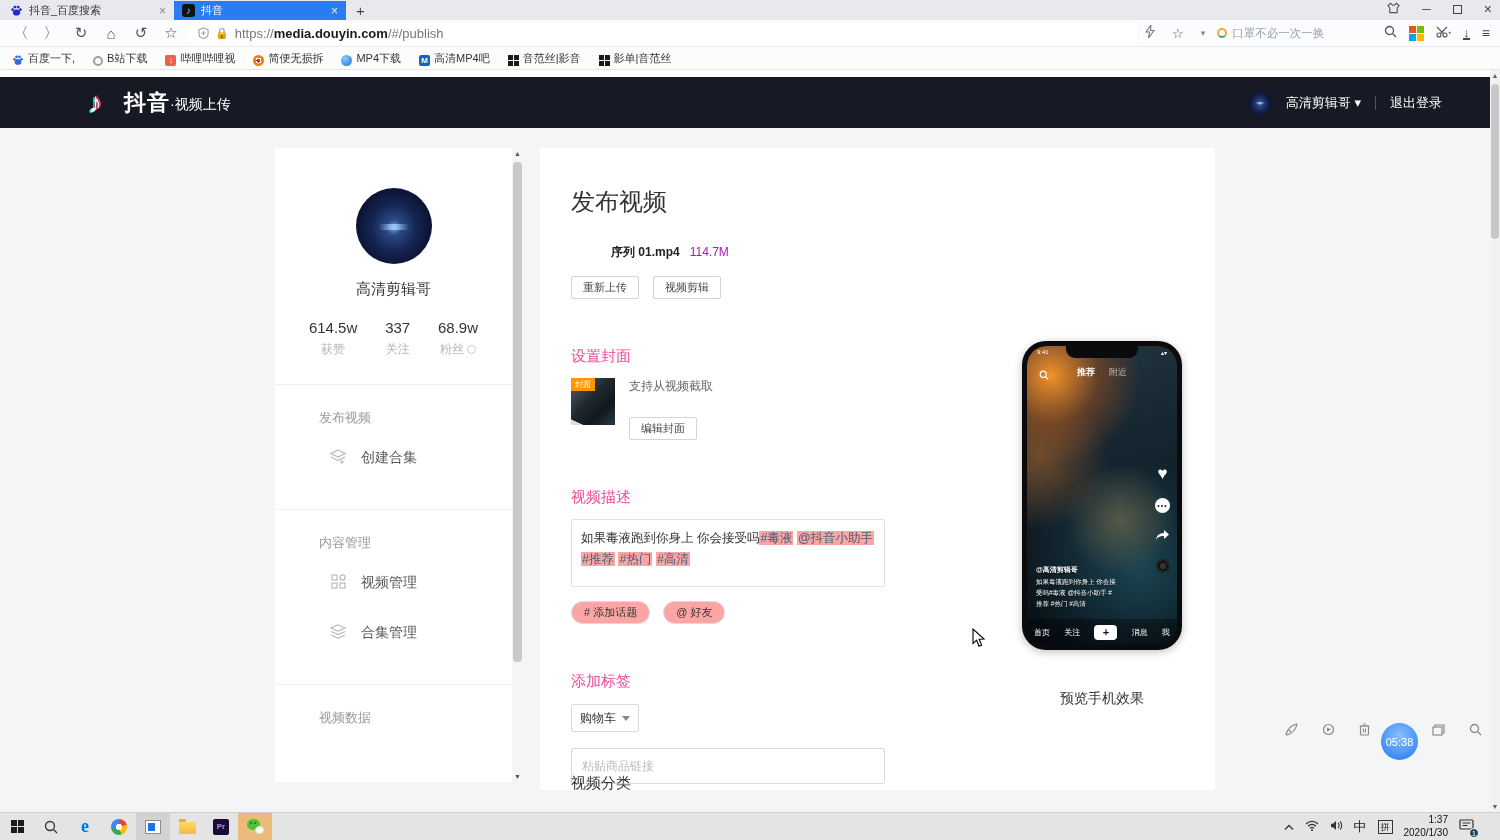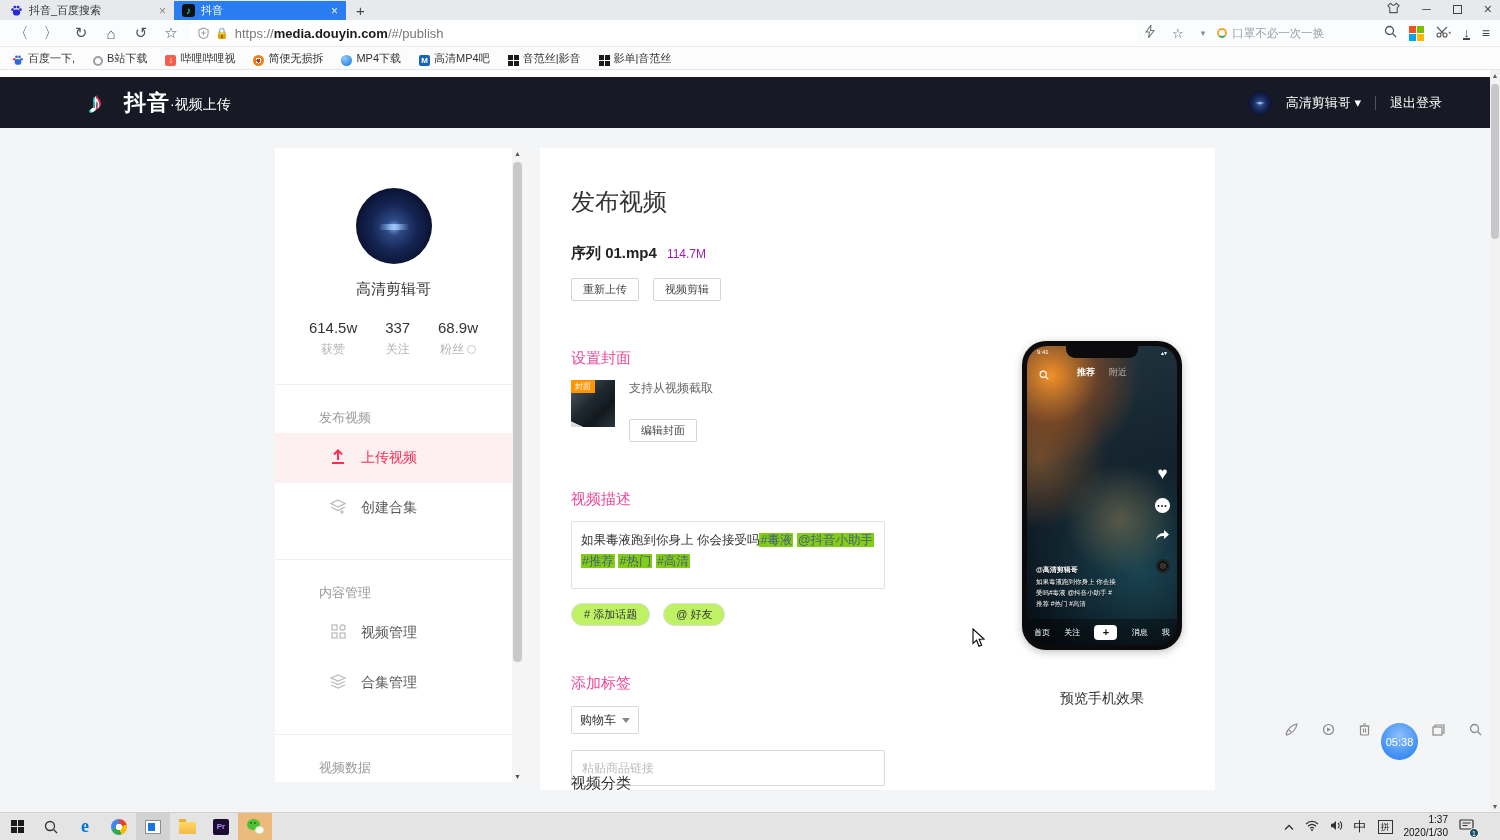--- a/index.html
+++ b/index.html
@@ -80,36 +80,36 @@
   .sb-item { display:flex; align-items:center; gap:14px; height:50px; padding-left:54px; font-size:14px; color:#595959; }
   .sb-item .ic { width:18px; text-align:center; color:#b9b9b9; }
   .sb-item.active { background:#fdf0f0; color:#fe2c55; }
   .sb-item.active .ic { color:#fe2c55; }
 
   
   .main-card { position:absolute; left:540px; top:20px; width:675px; height:642px; background:#fff; overflow:hidden; }
   .form-col { position:absolute; left:31px; top:0; width:380px; }
   .page-title { font-size:24px; color:#333; font-weight:500; margin-top:38px; }
   .file-row { margin-top:26px; display:flex; align-items:baseline; gap:10px; }
-  .file-name { font-size:15px; font-weight:bold; color:#222; }
+  .file-name { font-size:12px; font-weight:bold; color:#222;margin-left:40px; }
   .file-size { font-size:12px; color:#a21caf; }
   .btn-row { margin-top:15px; display:flex; gap:14px; }
   .btn { border:1px solid #d4d4d4; background:#fff; border-radius:2px; font-size:11px; color:#444; padding:3px 11px; }
   .sec-h { font-size:15px; color:#ec4899; margin-top:48px; }
   .cover-row { margin-top:12px; display:flex; gap:14px; }
   .cover-thumb { position:relative; width:44px; height:47px; background:
       linear-gradient(25deg, rgba(240,240,250,.9) 0 8%, transparent 9%),
       linear-gradient(135deg,#55616d 0%,#20282f 45%,#11181d 70%,#2c3941 100%); }
   .cover-badge { position:absolute; top:0; left:0; background:#ff9502; color:#fff; font-size:8px; padding:1px 4px; }
   .cover-hint { font-size:12px; color:#666; }
   .cover-right .btn { margin-top:22px; }
   .desc-box { margin-top:12px; width:314px; height:68px; border:1px solid #e2e2e2; border-radius:2px; padding:8px 9px; font-size:12.5px; color:#333; line-height:1.65; }
-  .hl { background:#84cc16; color:#43607c; padding:0 1px; }
+  .hl { background:#fca5a5; color:#43607c; padding:0 1px; }
   .pill-row { margin-top:14px; display:flex; gap:13px; }
-  .pill { background:#bef264; border:1px solid #ddd; border-radius:13px; font-size:11px; color:#333; padding:3px 12px; }
+  .pill { background:#fca5a5; border:1px solid #ddd; border-radius:13px; font-size:11px; color:#333; padding:3px 12px; }
   .dropdown { margin-top:13px; width:68px; height:28px; border:1px solid #d9d9d9; border-radius:2px; display:flex; align-items:center; justify-content:center; gap:6px; font-size:12px; color:#333; }
   .caret { width:0; height:0; border-left:4px solid transparent; border-right:4px solid transparent; border-top:5px solid #888; }
   .link-input { margin-top:16px; width:314px; height:36px; border:1px solid #d9d9d9; border-radius:2px; padding:0 10px; font-size:12px; color:#333; }
   .link-input::placeholder { color:#bdbdbd; }
   .tag-hint { margin-top:13px; font-size:11.5px; color:#888; }
   .cat-h { position:absolute; left:31px; top:626px; font-size:15px; color:#333; }
 
   
   .phone-col { position:absolute; right:33px; top:193px; width:160px; text-align:center; }
   .phone { position:relative; width:160px; height:309px; background:#0b0b0d; border-radius:24px; padding:5px; box-shadow:0 2px 8px rgba(0,0,0,.25); }
@@ -337,27 +337,20 @@
           <div class="stat">
             <div class="stat-val">68.9w</div>
             <div class="stat-lbl">
                 <span>粉丝</span>
                 <span class="info-dot"></span>
               </div>
           </div>
         </div>
         <div class="sb-divider"></div>
         <div class="sb-section">发布视频</div>
-        <div class="sb-item active">
-          <span class="ic"><svg width="16" height="15" viewBox="0 0 16 15">
-                <path d="M8 11 V2 M4 5.5 L8 1.5 L12 5.5" fill="none" stroke="#fe2c55" stroke-width="2"></path>
-                <path d="M2 14 H14" stroke="#fe2c55" stroke-width="2"></path>
-              </svg></span>
-          <span>上传视频</span>
-        </div>
         <div class="sb-item">
           <span class="ic"><svg width="16" height="15" viewBox="0 0 16 15">
                 <path d="M8 1 L15 4.5 L8 8 L1 4.5 Z" fill="none" stroke="#b9b9b9" stroke-width="1.2"></path>
                 <path d="M1 8 L8 11.5 L15 8" fill="none" stroke="#b9b9b9" stroke-width="1.2"></path>
                 <path d="M12 11 v4 M10 13 h4" stroke="#b9b9b9" stroke-width="1.2"></path>
               </svg></span>
           <span>创建合集</span>
         </div>
         <div class="sb-divider"></div>
         <div class="sb-section">内容管理</div>

